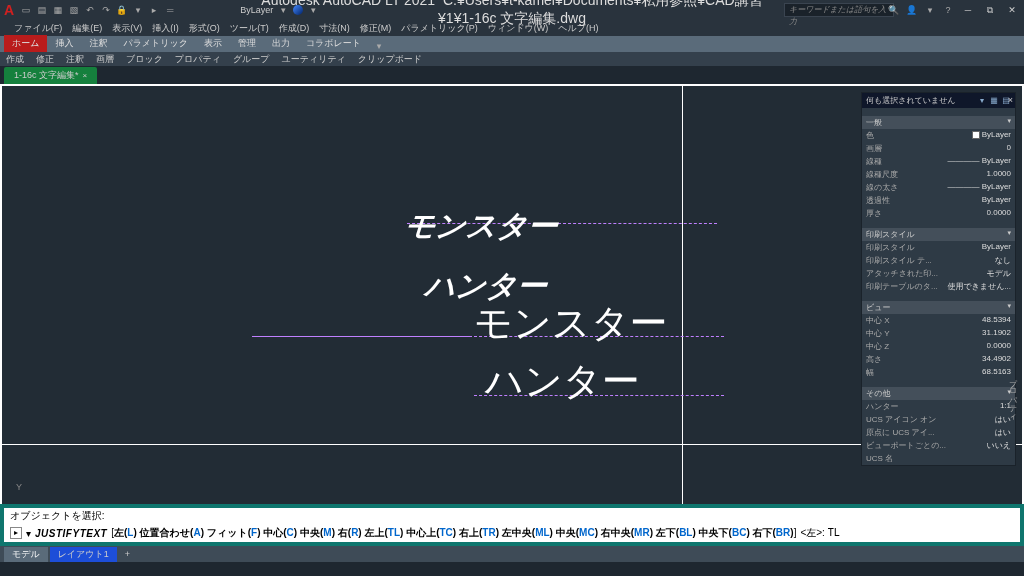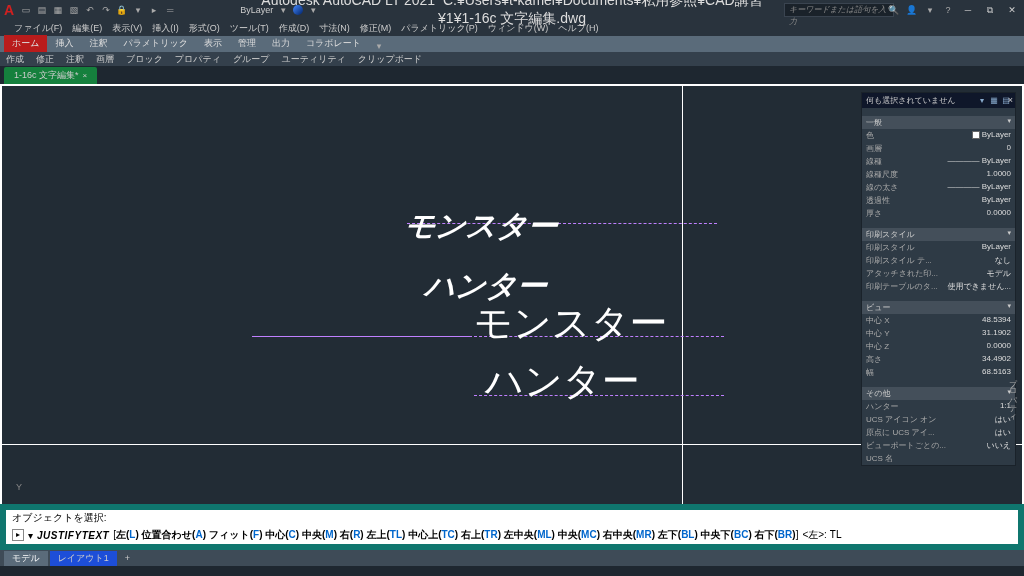--- a/index.html
+++ b/index.html
@@ -51,21 +51,21 @@
 .prop-title-icon { width: 10px; height: 10px; display: flex; align-items: center; justify-content: center; color: #8ac; }
 .prop-section { background: #444f5a; padding: 1px 4px; font-size: 8px; position: relative; margin-top: 8px; }
 .prop-section::after { content: "▾"; position: absolute; right: 4px; font-size: 7px; }
 .prop-row { display: flex; padding: 1px 4px; justify-content: space-between; }
 .prop-row span:first-child { color: #aaa; }
 .prop-row span:last-child { color: #ddd; max-width: 70px; overflow: hidden; text-overflow: ellipsis; white-space: nowrap; }
 .bylayer-swatch { display: inline-block; width: 8px; height: 8px; background: #fff; border: 1px solid #666; margin-right: 2px; vertical-align: middle; }
 .vert-label { position: absolute; right: -2px; top: 280px; writing-mode: vertical-rl; font-size: 8px; color: #aaa; }
 .close-x { position: absolute; right: 2px; top: 2px; font-size: 9px; color: #ccc; }
 
-.cmd-area { background: #fff; color: #000; border: 6px solid #0f766e; font-size: 10px; }
+.cmd-area { background: #fff; color: #000; border: 4px solid #0f766e; font-size: 10px; }
 .cmd-history { padding: 1px 6px; font-size: 10px; }
 .cmd-line { padding: 2px 6px; display: flex; align-items: center; gap: 4px; flex-wrap: nowrap; overflow: hidden; font-family: "MS Gothic", monospace; }
 .cmd-prompt-icon { display: inline-block; width: 12px; height: 12px; border: 1px solid #888; font-size: 8px; line-height: 10px; text-align: center; }
 .cmd-name { font-weight: bold; letter-spacing: 0.5px; font-style: italic; }
 .opt { white-space: nowrap; font-weight: bold; }
 .opt .key { color: #0066cc; }
 .cmd-tail { white-space: nowrap; }
 
 .status-tabs { height: 16px; background: #3e4b57; display: flex; align-items: center; padding: 0 4px; gap: 2px; font-size: 9px; }
 .stab { padding: 1px 8px; background: #1d4ed8; color: #ccc; }

